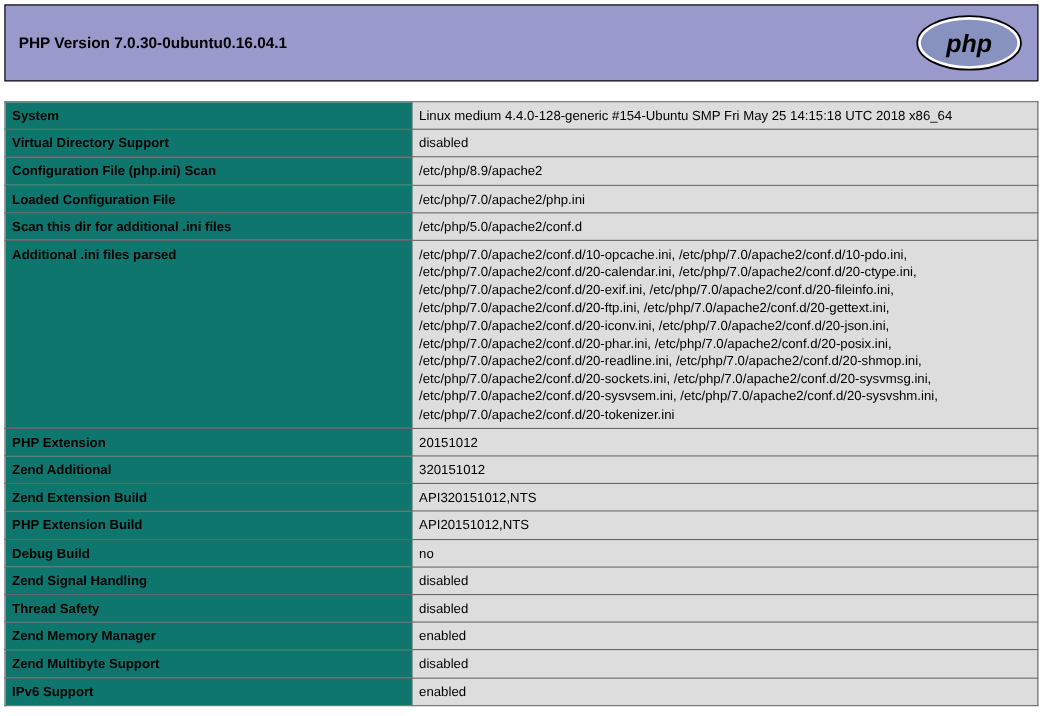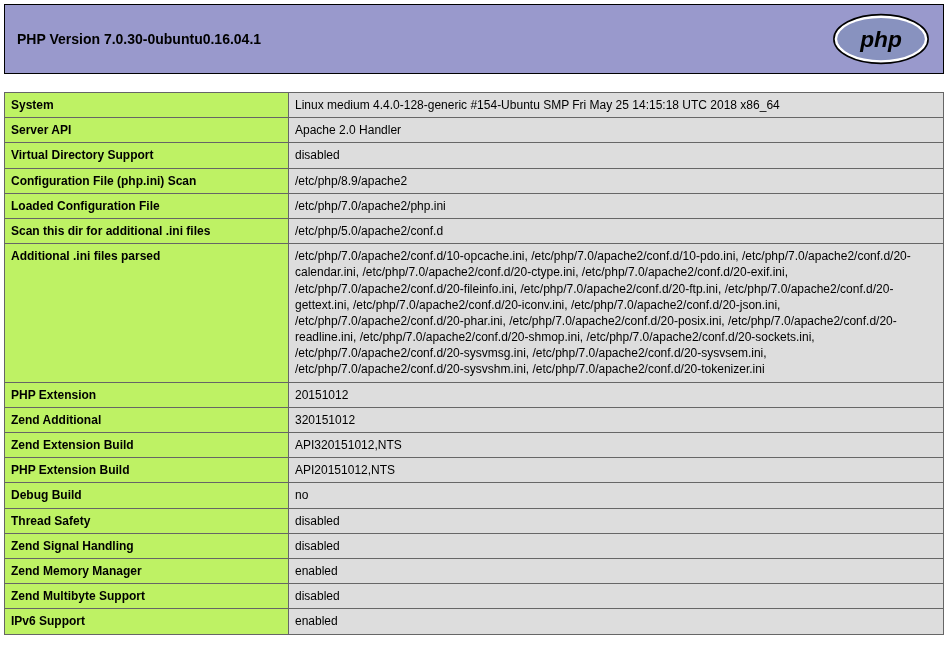--- a/index.html
+++ b/index.html
@@ -35,23 +35,23 @@
       border-collapse: collapse;
     }
     .info-table td {
       border: 1px solid #666;
       padding: 4px 6px;
       font-size: 12px;
       vertical-align: top;
       line-height: 1.35;
     }
     .info-table td.label {
-      background: #bef264;
+      background: #0f766e;
       font-weight: bold;
-      width: 284px;
+      width: 370px;
       color: #000;
     }
     .info-table td.value {
       background: #dddddd;
       color: #000;
       word-wrap: break-word;
       margin-top: 15px;
     }
   </style>
 </head>
@@ -64,24 +64,20 @@
     <ellipse cx="60" cy="32" rx="54" ry="26" fill="#8892BF"></ellipse>
     <text x="60" y="42" font-family="sans-serif" font-size="28" font-weight="bold" font-style="italic" fill="#000" text-anchor="middle">php</text>
   </svg>
 </div>
 
 <table class="info-table">
   <tbody id="info-body">
       <tr>
         <td class="label">System</td>
         <td class="value">Linux medium 4.4.0-128-generic #154-Ubuntu SMP Fri May 25 14:15:18 UTC 2018 x86_64</td>
-      </tr>
-      <tr>
-        <td class="label">Server API</td>
-        <td class="value">Apache 2.0 Handler</td>
       </tr>
       <tr>
         <td class="label">Virtual Directory Support</td>
         <td class="value">disabled</td>
       </tr>
       <tr>
         <td class="label">Configuration File (php.ini) Scan</td>
         <td class="value">/etc/php/8.9/apache2</td>
       </tr>
       <tr>
@@ -110,25 +106,25 @@
       </tr>
       <tr>
         <td class="label">PHP Extension Build</td>
         <td class="value">API20151012,NTS</td>
       </tr>
       <tr>
         <td class="label">Debug Build</td>
         <td class="value">no</td>
       </tr>
       <tr>
-        <td class="label">Thread Safety</td>
+        <td class="label">Zend Signal Handling</td>
         <td class="value">disabled</td>
       </tr>
       <tr>
-        <td class="label">Zend Signal Handling</td>
+        <td class="label">Thread Safety</td>
         <td class="value">disabled</td>
       </tr>
       <tr>
         <td class="label">Zend Memory Manager</td>
         <td class="value">enabled</td>
       </tr>
       <tr>
         <td class="label">Zend Multibyte Support</td>
         <td class="value">disabled</td>
       </tr>

